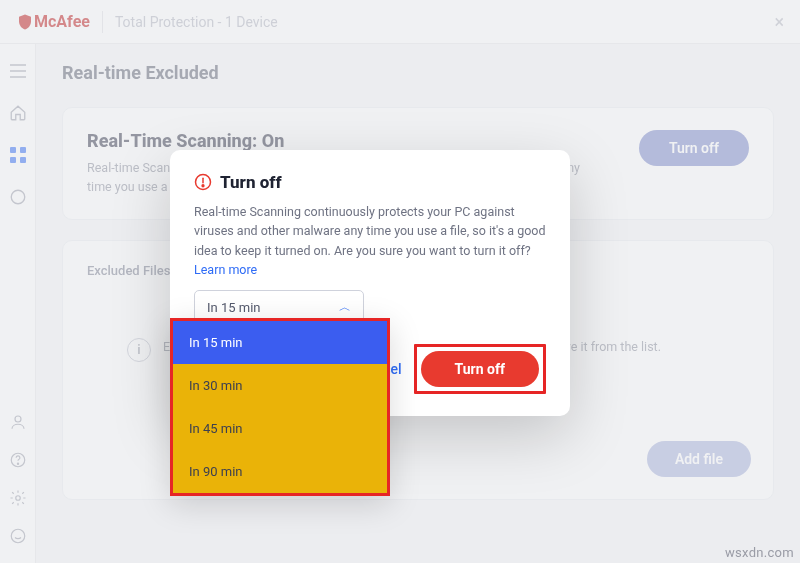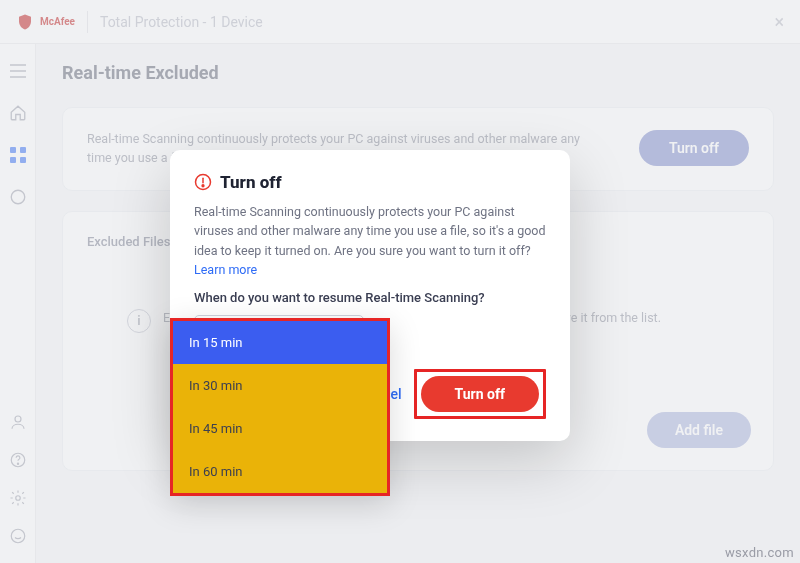--- a/index.html
+++ b/index.html
@@ -1,19 +1,19 @@
 <!DOCTYPE html>
 <html><head>
 <meta charset="utf-8">
 <style>
   * { box-sizing: border-box; margin: 0; padding: 0; font-family: -apple-system, BlinkMacSystemFont, "Segoe UI", Roboto, sans-serif; }
   body { width: 800px; height: 563px; background: #f5f6f8; overflow: hidden; position: relative; }
 
   .header { height: 44px; background: #fff; border-bottom: 1px solid #e8e9ec; display: flex; align-items: center; padding: 0 16px; }
-  .logo-wrap { display: flex; align-items: center; gap: 6px; color: #c01818; font-weight: 700; font-size: 10px; }
+  .logo-wrap { display: flex; align-items: center; gap: 0; color: #c01818; font-weight: 700; font-size: 16px; }
   .logo-wrap svg { width: 18px; height: 18px; }
   .divider { width: 1px; height: 22px; background: #e0e1e5; margin: 0 12px; }
   .prod-title { color: #b3b6c2; font-weight: 400; font-size: 14px; }
   .win-close { margin-left: auto; color: #b8bac4; font-size: 18px; cursor: pointer; }
 
   .body-row { display: flex; height: calc(100% - 44px); }
   .side { width: 36px; background: #fff; border-right: 1px solid #e8e9ec; display: flex; flex-direction: column; align-items: center; padding-top: 16px; gap: 20px; }
   .side-ico { width: 22px; height: 22px; display:flex; align-items:center; justify-content:center; color:#9ea1ad; }
   .side-ico.active { color: #2f6cf6; }
   .side-bottom { margin-top: auto; padding-bottom: 16px; display:flex; flex-direction:column; gap:16px; align-items:center; }
@@ -128,20 +128,21 @@
         </div>
     </div>
   </div>
 
   <div class="main">
     <div class="page-title">Real-time Excluded</div>
 
     <div class="card">
       <div class="c-row">
         <div>
+          <div class="c-title">Real-Time Scanning: On</div>
           <div class="c-desc">Real-time Scanning continuously protects your PC against viruses and other malware any time you use a file, so it's a good idea to keep it turned on.</div>
         </div>
         <button class="pill">Turn off</button>
       </div>
     </div>
 
     <div class="card ex-card">
       <div class="ex-label">Excluded Files</div>
       <div class="ex-msg-row">
         <div class="info-ico">i</div>
@@ -157,35 +158,34 @@
 <div class="modal">
   <div class="m-head">
     <svg viewBox="0 0 24 24" fill="none" stroke="currentColor" stroke-width="2">
         <circle cx="12" cy="12" r="10"></circle>
         <path d="M12 7v6" stroke-linecap="round"></path>
         <circle cx="12" cy="17" r="1.2" fill="currentColor"></circle>
       </svg>
     <div class="m-title">Turn off</div>
   </div>
   <div class="m-desc"><span>Real-time Scanning continuously protects your PC against viruses and other malware any time you use a file, so it's a good idea to keep it turned on. Are you sure you want to turn it off? </span><span class="learn">Learn more</span></div>
-  <div class="m-q">When do you want to resume Real-time Scanning?</div>
   <div class="select-box">
     <span>In 15 min</span>
     <span class="chev">︿</span>
   </div>
   <div class="m-actions">
     <span class="cancel">Cancel</span>
     <span class="turnoff-wrap">
       <button class="turnoff-btn">Turn off</button>
     </span>
   </div>
 </div>
 
 <div class="dropdown">
   <div class="dd-inner">
     <div class="dd-item sel">In 15 min</div>
     <div class="dd-item">In 30 min</div>
     <div class="dd-item">In 45 min</div>
-    <div class="dd-item">In 60 min</div>
+    <div class="dd-item">In 90 min</div>
   </div>
 </div>
 
 <div class="watermark">wsxdn.com</div>
 
 </body></html>

